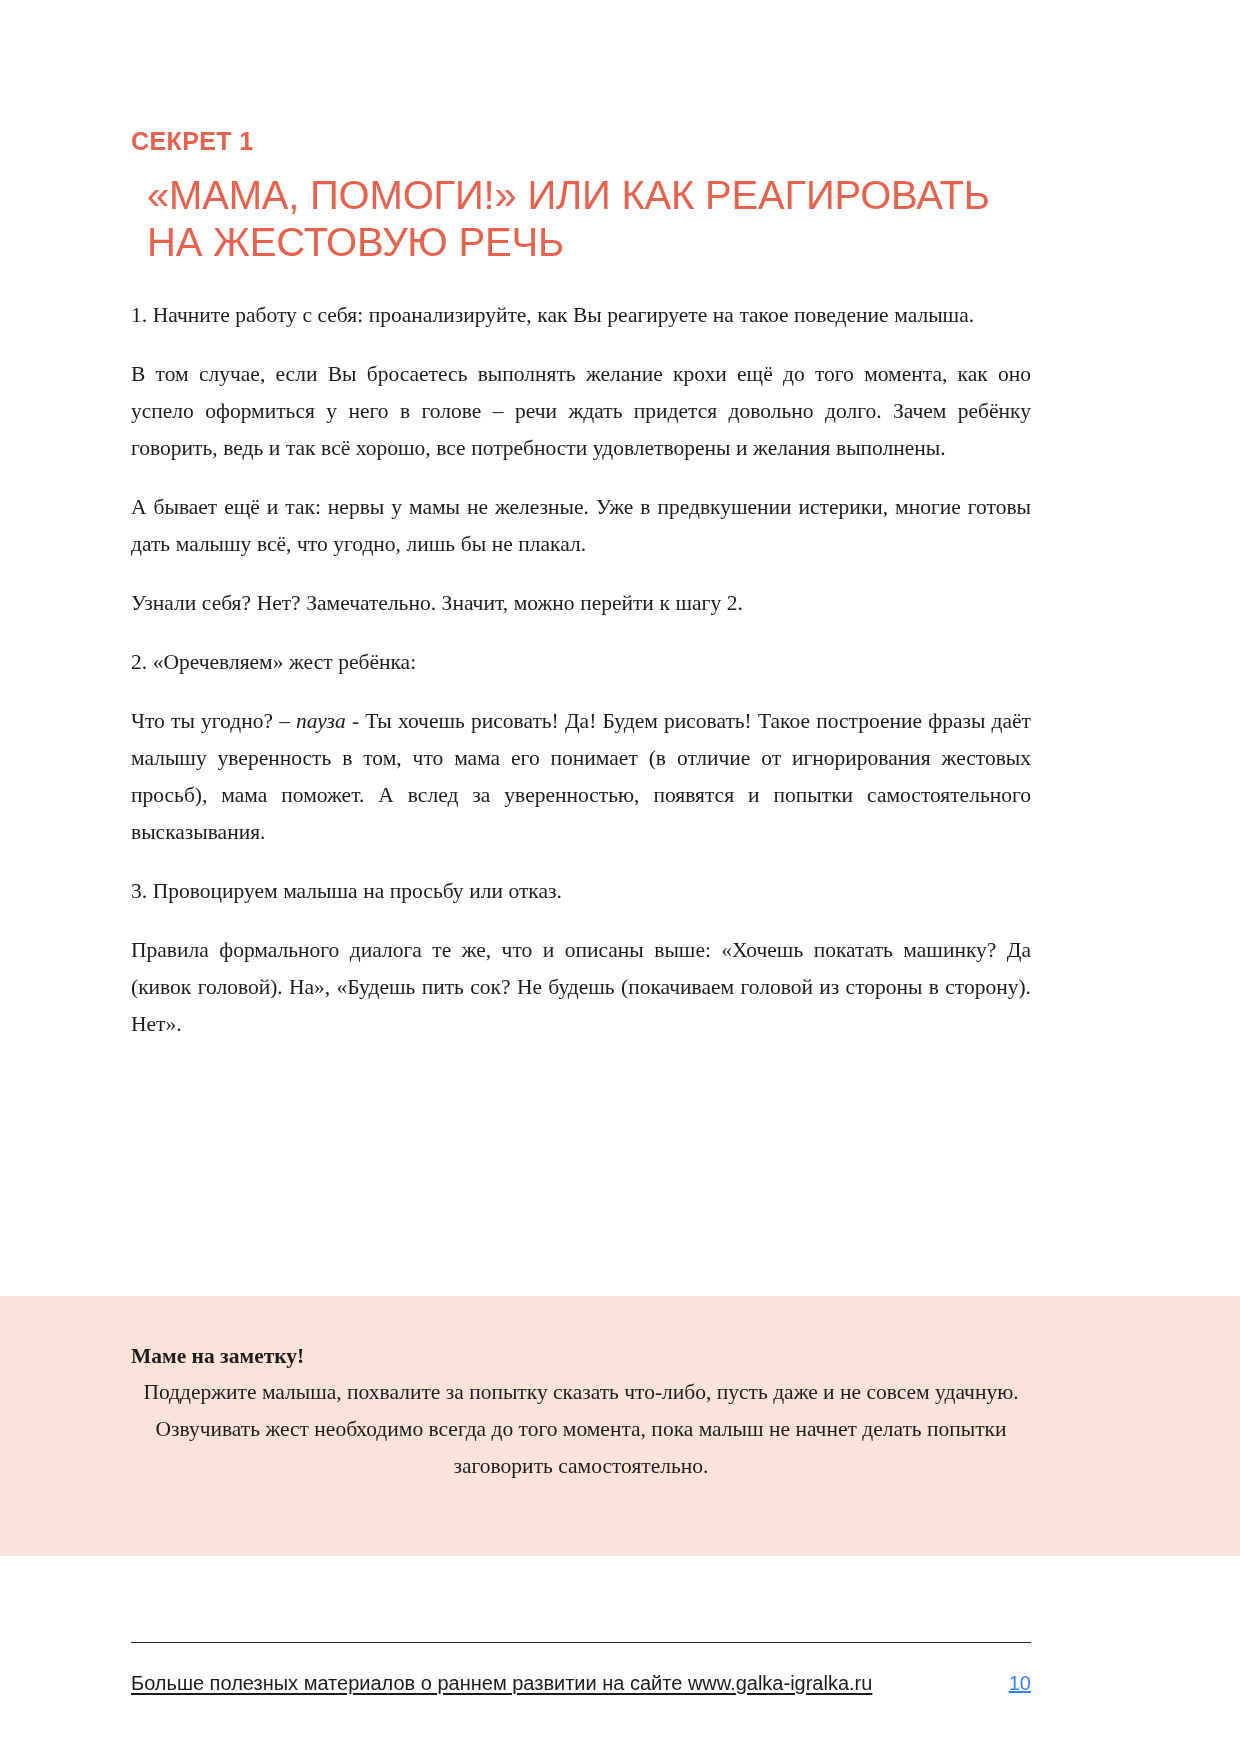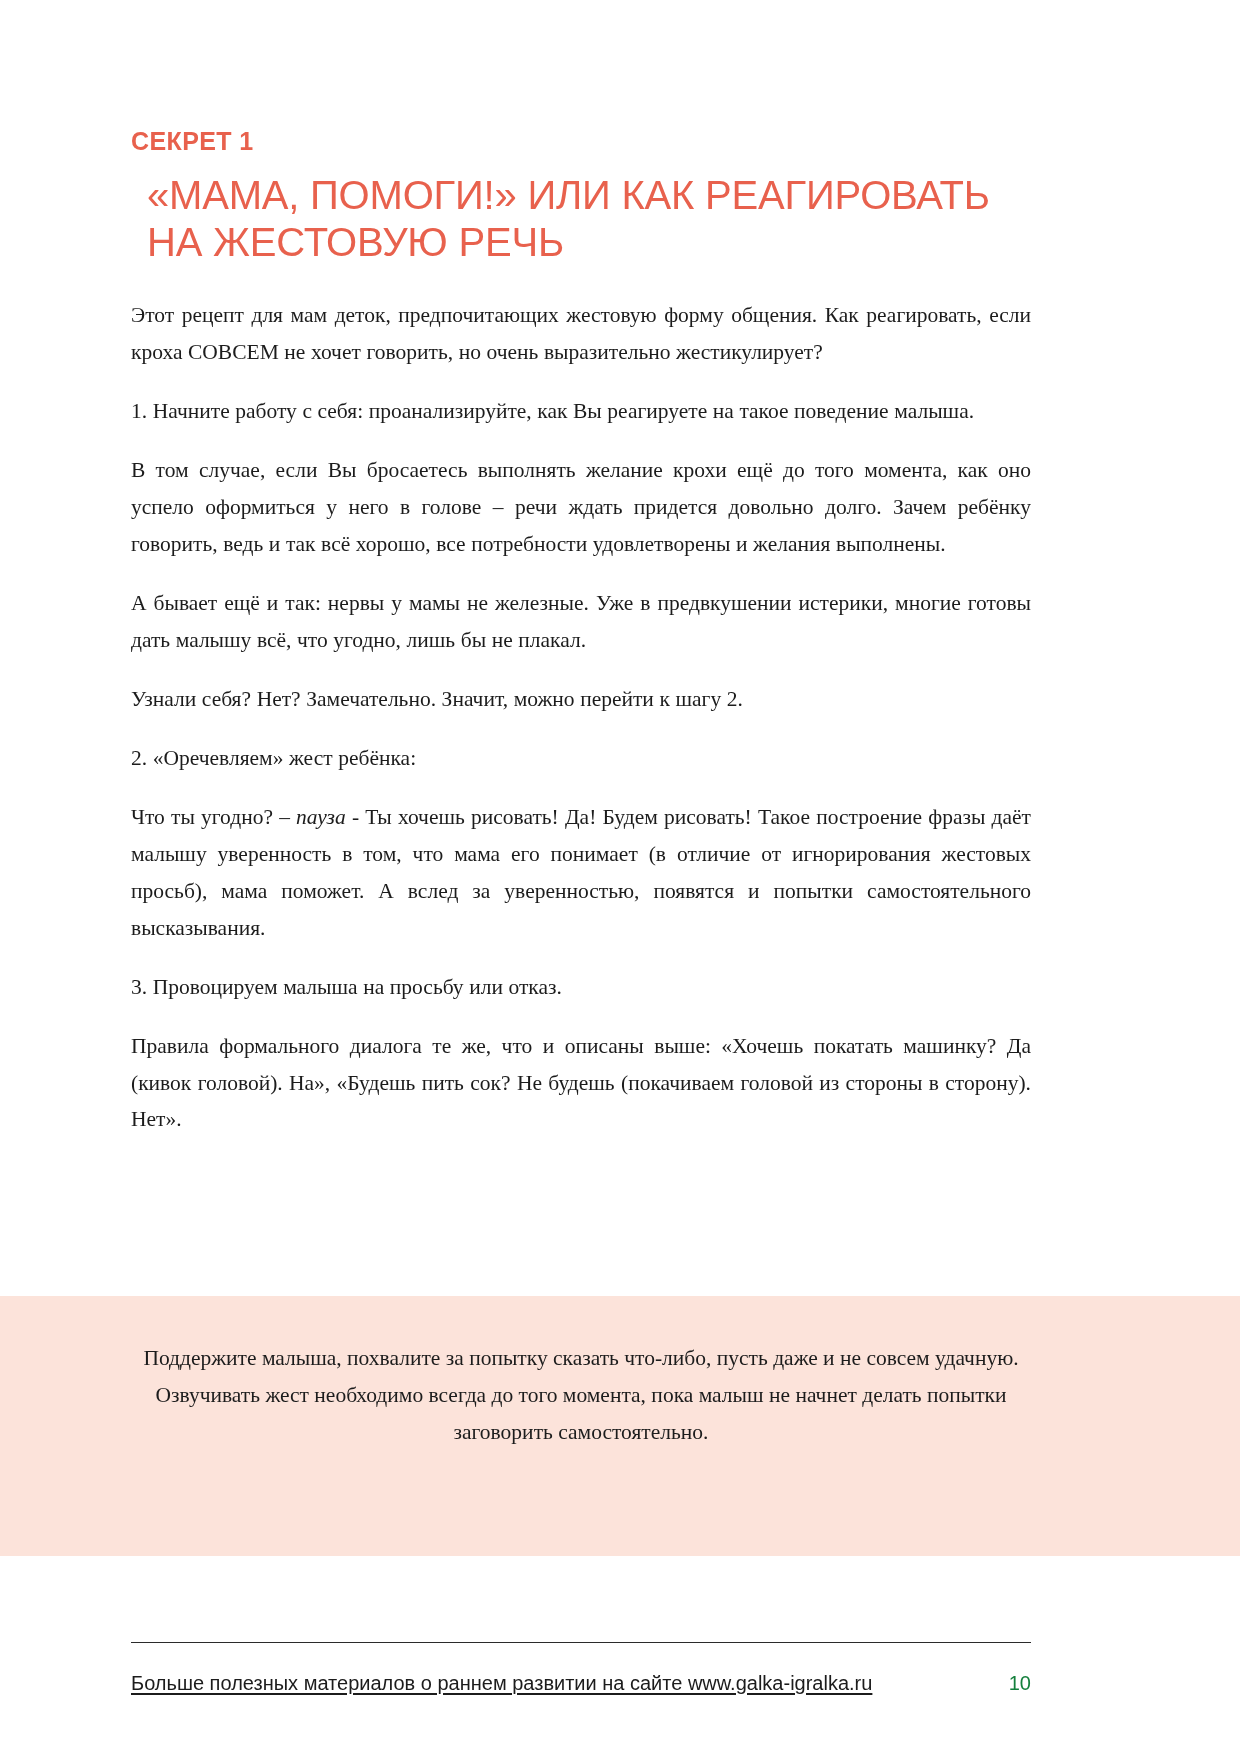--- a/index.html
+++ b/index.html
@@ -118,37 +118,37 @@
     gap: 44px;
   }
   .footer-link {
     font-size: 20px;
     color: #1c1c1c;
     text-decoration: underline;
     text-underline-offset: 3px;
   }
   .footer-page {
     font-size: 20px;
-    color: #15803d;
+    color: #3b82f6;
     font-weight: normal;
+    text-decoration: underline;
   }
 </style>
 </head>
 <body>
 
 <div class="page">
 
   <div class="header-block">
     <div class="secret-label">СЕКРЕТ 1</div>
     <h1 class="secret-title">«МАМА, ПОМОГИ!» ИЛИ КАК РЕАГИРОВАТЬ НА ЖЕСТОВУЮ РЕЧЬ</h1>
   </div>
 
   <div class="content">
 
-    <p class="para">Этот рецепт для мам деток, предпочитающих жестовую форму общения. Как реагировать, если кроха СОВСЕМ не хочет говорить, но очень выразительно жестикулирует?</p>
 
     <p class="para">1.  Начните работу с себя: проанализируйте, как Вы реагируете на такое поведение малыша.</p>
 
     <p class="para">В том случае, если Вы бросаетесь выполнять желание крохи ещё до того момента, как оно успело оформиться у него в голове – речи ждать придется довольно долго. Зачем ребёнку говорить, ведь и так всё хорошо, все потребности удовлетворены и желания выполнены.</p>
 
     <p class="para">А бывает ещё и так: нервы у мамы не железные. Уже в предвкушении истерики, многие готовы дать малышу всё, что угодно, лишь бы не плакал.</p>
 
     <p class="para nojust">Узнали себя?  Нет? Замечательно. Значит, можно перейти к шагу 2.</p>
 
     <p class="para nojust">2. «Оречевляем» жест ребёнка:</p>
@@ -156,20 +156,21 @@
     <p class="para"><span>Что ты угодно? – </span><em>пауза</em><span> -  Ты хочешь рисовать! Да! Будем рисовать! Такое построение фразы даёт малышу уверенность в том, что мама его понимает (в отличие от игнорирования жестовых просьб), мама поможет. А вслед за уверенностью, появятся и попытки самостоятельного высказывания.</span></p>
 
     <p class="para nojust">3. Провоцируем малыша на просьбу или отказ.</p>
 
     <p class="para">Правила формального диалога те же, что и описаны выше: «Хочешь покатать машинку? Да (кивок головой). На», «Будешь пить сок? Не будешь (покачиваем головой из стороны в сторону). Нет».</p>
 
   </div>
 
   <div class="note-band"></div>
   <div class="note-inner">
+    <div class="note-title">Маме на заметку!</div>
     <p class="note-text">Поддержите малыша, похвалите за попытку сказать что-либо, пусть даже и не совсем удачную. Озвучивать жест необходимо всегда до того момента, пока малыш не начнет делать попытки заговорить самостоятельно.</p>
   </div>
 
   <div class="footer-rule"></div>
   <div class="footer">
     <a class="footer-link" href="#">Больше полезных материалов о раннем развитии на сайте www.galka-igralka.ru</a>
     <span class="footer-page">10</span>
   </div>
 
 </div>

